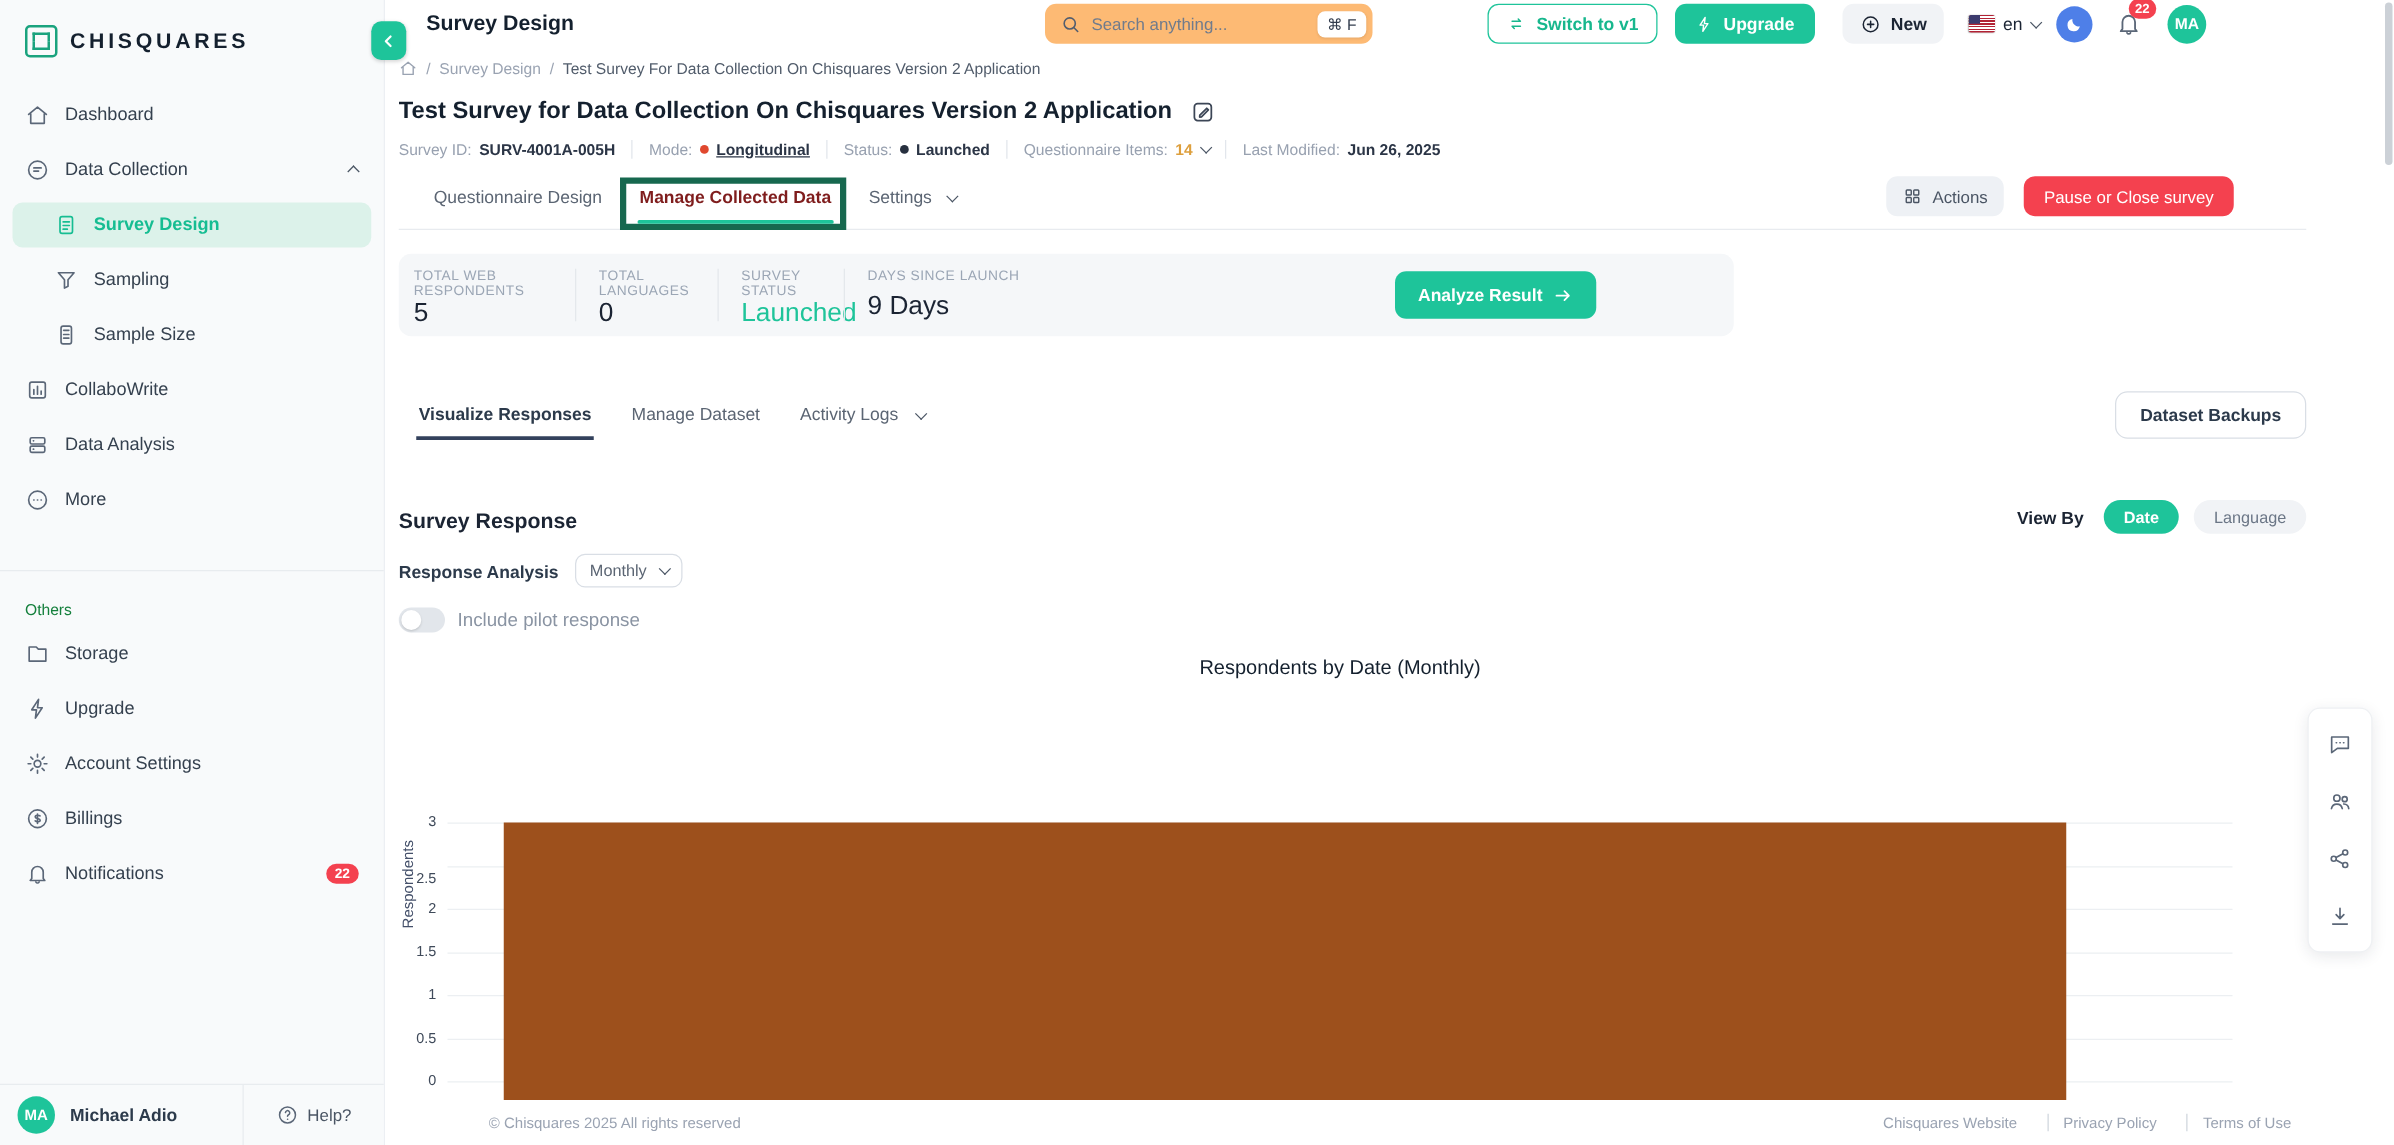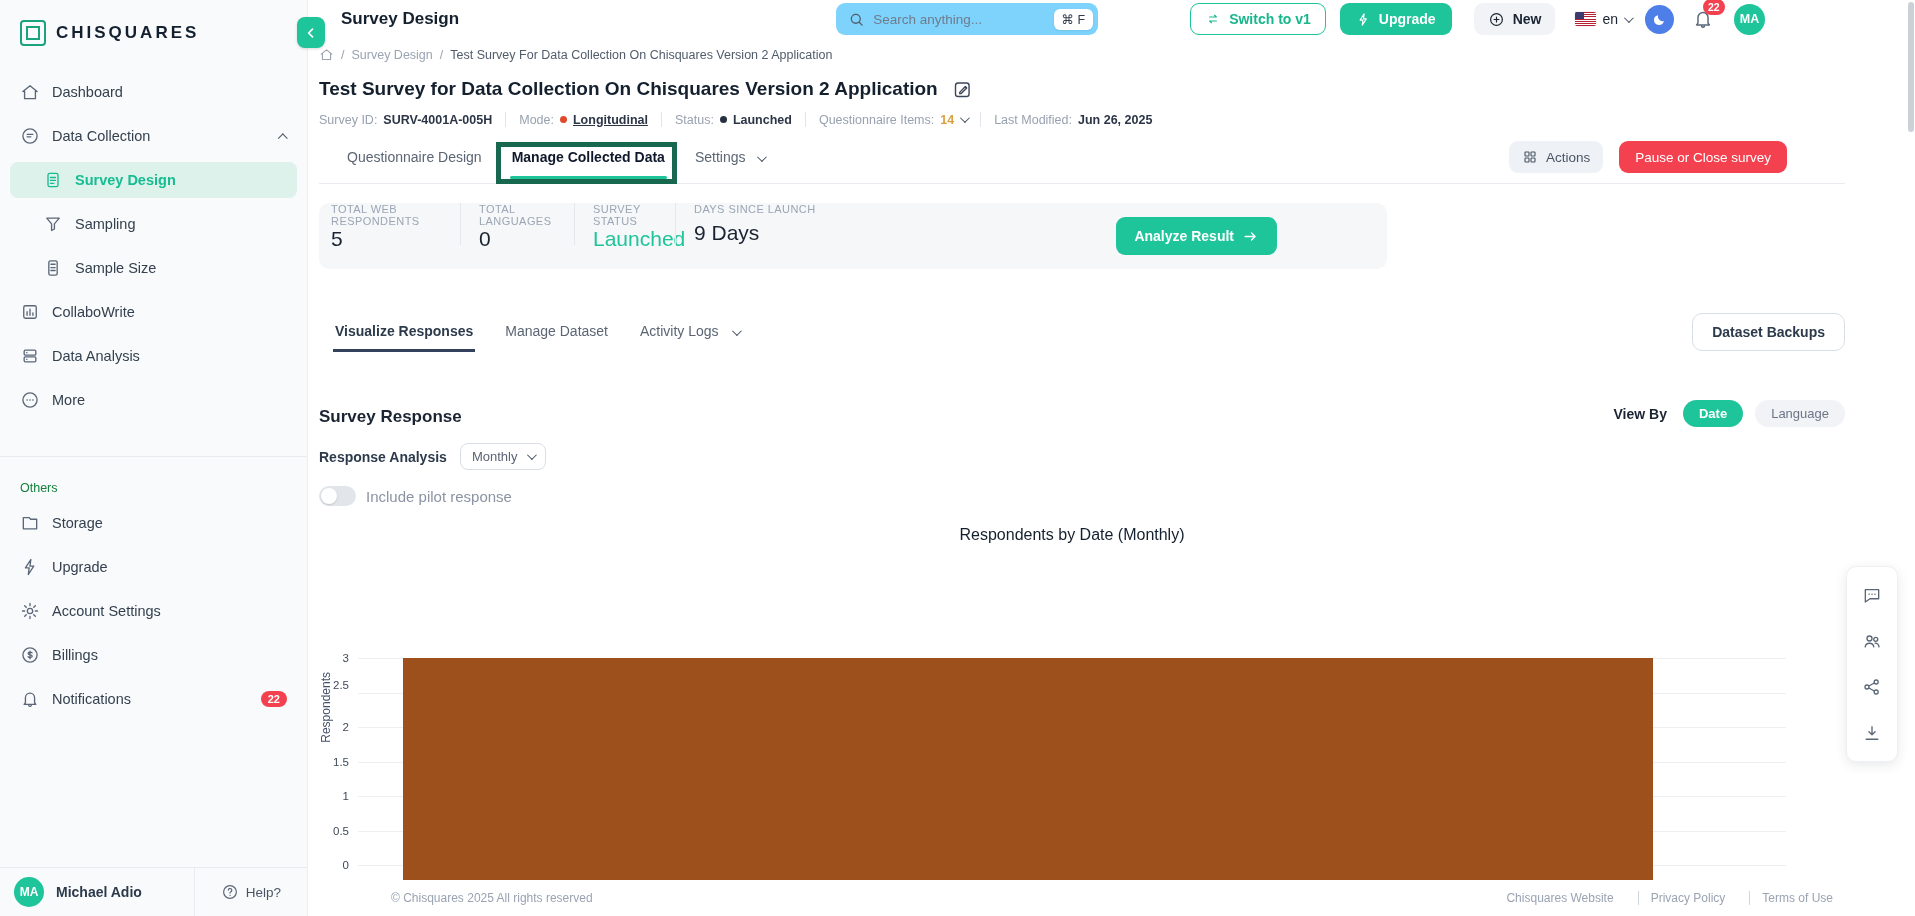--- a/index.html
+++ b/index.html
@@ -44,21 +44,21 @@
 
   
   .collapse-btn { position:absolute; left:297px; top:17px; width:28px; height:31px;
     background:#1ec49a; border-radius:8px; display:flex; align-items:center; justify-content:center;
     color:#fff; cursor:pointer; z-index:5; box-shadow:0 1px 3px rgba(0,0,0,.15); }
 
   
   .main { flex:1; display:flex; flex-direction:column; min-width:0; }
   .header { height:62px; display:flex; align-items:center; padding:0 150px 0 33px; gap:14px; }
   .page-title { font-size:17px; font-weight:700; color:#14202e; }
-  .hdr-search { margin-left:auto; margin-right:78px; width:262px; height:32px; background:#7dd3fc;
+  .hdr-search { margin-left:auto; margin-right:78px; width:262px; height:32px; background:#fdba74;
     border-radius:9px; display:flex; align-items:center; gap:8px; padding:0 5px 0 12px; }
   .hdr-search .nico { width:17px; height:17px; color:#525d6e; display:flex; flex:none; }
   .search-input { border:none; outline:none; background:transparent; flex:1; font-size:13.5px;
     color:#333; font-family:inherit; min-width:0; }
   .search-input::placeholder { color:#707b8c; }
   .kbd { background:#fff; border-radius:6px; padding:3px 8px; font-size:12.5px; color:#323c4d;
     box-shadow:0 1px 2px rgba(0,0,0,.08); }
   .btn { display:inline-flex; align-items:center; gap:8px; border-radius:9px; font-size:14px;
     cursor:pointer; white-space:nowrap; border:none; font-family:inherit; }
   .btn-switch { height:32px; padding:0 14px; border:1.5px solid #1ec49a; color:#17b78d;
@@ -100,33 +100,33 @@
   .dot-dark { background:#27303f; }
   .u { text-decoration:underline; cursor:pointer; }
   .orange { color:#dd9f3d; font-weight:600; }
   .chev { display:inline-block; width:7px; height:7px; border-right:1.7px solid #4a5564;
     border-bottom:1.7px solid #4a5564; transform:rotate(45deg) translateY(-2px); }
   .chev.up { transform:rotate(225deg) translateY(-1px); }
 
   .tabs-row { margin-top:14px; display:flex; align-items:flex-start; border-bottom:1px solid #e8ebef; }
   .tabs { display:flex; gap:26px; padding-left:26px; }
   .tab { font-size:14px; color:#5b6573; padding:8px 2px 14px; cursor:pointer; position:relative; }
-  .tab.active { color:#0f172a; font-weight:700; }
+  .tab.active { color:#7f1d1d; font-weight:700; }
   .tab.active::after { content:""; position:absolute; left:0; right:0; bottom:0; height:3px;
     background:#1ec49a; border-radius:2px; }
   .tab-annotation { position:absolute; left:-14px; right:-10px; top:1px; bottom:-5px;
     border:5px solid #17684f; pointer-events:none; }
   .tab .chev { margin-left:8px; }
   .tabs-actions { margin-left:auto; display:flex; gap:16px; margin-right:58px; padding-bottom:10px; }
   .btn-actions { height:32px; padding:0 13px; background:#eef1f5; color:#4a5564; font-size:13.5px; }
   .btn-actions .nico { width:16px; height:16px; display:flex; }
   .btn-pause { height:32px; padding:0 16px; background:#f4414f; color:#fff; font-size:13.5px; }
 
   .stats-row { margin-top:19px; margin-left:0; width:1068px; height:66px; background:#f5f7f9;
-    border-radius:10px; display:flex; align-items:flex-start; position:relative; }
+    border-radius:10px; display:flex; align-items:center; position:relative; }
   .stat { height:42px; display:flex; flex-direction:column; justify-content:space-between;
     padding-left:12px; }
   .stat + .stat { border-left:1px solid #e4e8ec; padding-left:18px; }
   .stat-label { font-size:11px; letter-spacing:.04em; color:#9ba6b5; }
   .stat-value { font-size:21px; color:#1b2433; font-weight:500; }
   .stat-value.green { color:#1ec49a; font-weight:400; }
   .s1 { width:141px; } .s2 { width:114px; } .s3 { width:101px; } .s4 { width:150px; }
   .btn-analyze { position:absolute; right:110px; top:50%; transform:translateY(-50%); height:38px;
     padding:0 18px; background:#1ec49a; color:#fff; font-size:14px; font-weight:600; }
   .btn-analyze .nico { width:17px; height:17px; display:flex; }
@@ -563,21 +563,21 @@
 
         <div class="gridline" style="top:146px"></div>
         <div class="gridline" style="top:180.5px"></div>
         <div class="gridline" style="top:215px"></div>
         <div class="gridline" style="top:249.5px"></div>
         <div class="gridline" style="top:284px"></div>
         <div class="gridline" style="top:318.5px"></div>
         <div class="gridline" style="top:353px"></div>
 
         <div class="ytick" style="top:146px">3</div>
-        <div class="ytick" style="top:173px">2.5</div>
+        <div class="ytick" style="top:191px">2.5</div>
         <div class="ytick" style="top:215px">2</div>
         <div class="ytick" style="top:249.5px">1.5</div>
         <div class="ytick" style="top:284px">1</div>
         <div class="ytick" style="top:318.5px">0.5</div>
         <div class="ytick" style="top:353px">0</div>
 
         <div class="bar"></div>
       </div>
 
       <div class="page-footer">

